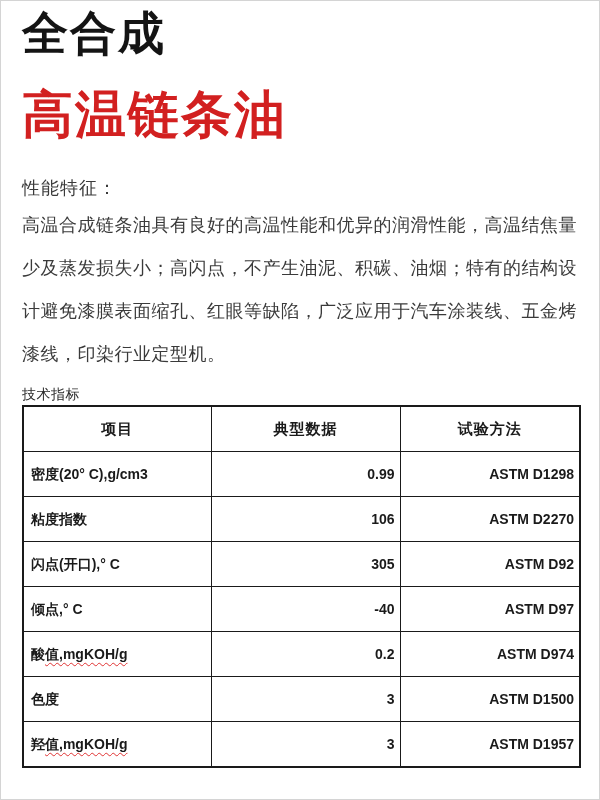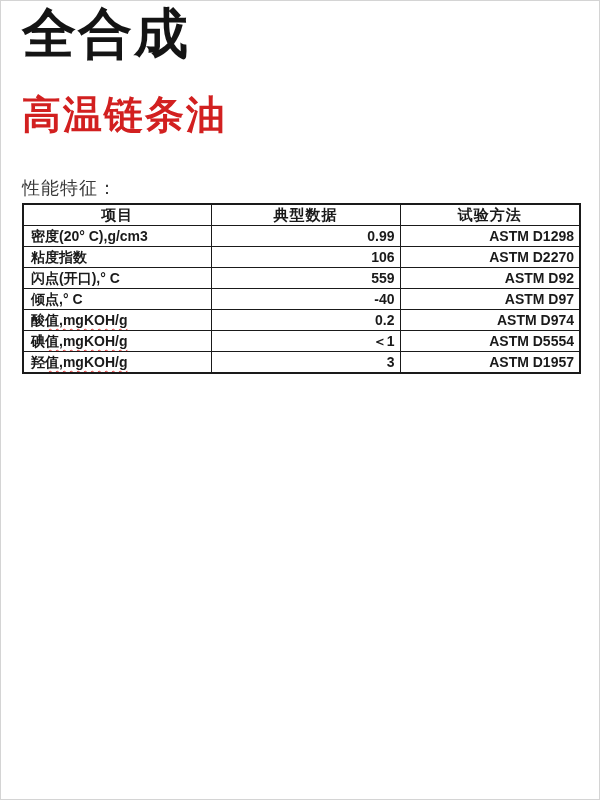--- a/index.html
+++ b/index.html
@@ -8,25 +8,25 @@
 
   .page {
     width: 600px; height: 800px;
     background: #ffffff;
     border: 1px solid #d4d4d4;
     padding: 6px 21px 0 21px;
     overflow: hidden;
   }
 
   .title-main {
-    font-size: 54px; font-weight: 800; color: #141414;
+    font-size: 46px; font-weight: 800; color: #141414;
     letter-spacing: 2px; line-height: 48px; margin-top: 2px;
   }
   .title-sub {
-    font-size: 39px; font-weight: 800;
+    font-size: 51px; font-weight: 800;
     color: var(--title-red, #d22020);
     letter-spacing: 2px; line-height: 48px; margin-top: 34px;
   }
 
   .section-heading {
     font-size: 18px; color: var(--body-text, #3a3a3a);
     letter-spacing: 1px; line-height: 26px; margin-top: 36px;
   }
   .para {
     font-size: 18px; color: var(--body-text, #3a3a3a);
@@ -42,21 +42,21 @@
 
   table.spec-table {
     width: 557px; margin-top: 2px;
     border-collapse: collapse; table-layout: fixed;
     border: 2px solid #1a1a1a;
   }
   .spec-table th, .spec-table td {
     border: 1.5px solid #1a1a1a;
     font-weight: 700; color: #1a1a1a;
     height: 21px; line-height: 20px;
-    padding: 0 5px;
+    padding: 12px 5px;
     overflow: hidden; white-space: nowrap;
   }
   .spec-table th { font-size: 15px; text-align: center; letter-spacing: 1px; }
   .spec-table td { font-size: 14px; }
   .spec-table td.item  { text-align: left; padding-left: 7px; }
   .spec-table td.val   { text-align: right; }
   .spec-table td.method{ text-align: right; vertical-align: middle; }
   .spec-table col.c1 { width: 188px; }
   .spec-table col.c2 { width: 189px; }
   .spec-table col.c3 { width: 180px; }
@@ -72,21 +72,23 @@
   }
 </style>
 </head>
 <body>
 
 <div class="page">
   <h1 class="title-main">全合成</h1>
   <h2 class="title-sub">高温链条油</h2>
 
   <div class="section-heading">性能特征：</div>
+  <p class="para">高温合成链条油具有良好的高温性能和优异的润滑性能，高温结焦量少及蒸发损失小；高闪点，不产生油泥、积碳、油烟；特有的结构设计避免漆膜表面缩孔、红眼等缺陷，广泛应用于汽车涂装线、五金烤漆线，印染行业定型机。</p>
 
+  <div class="spec-label">技术指标</div>
 
   <table class="spec-table">
     <colgroup>
         <col class="c1">
         <col class="c2">
         <col class="c3">
       </colgroup>
     <thead>
       <tr id="spec-head-row">
           <th>项目</th>
@@ -100,37 +102,37 @@
           <td class="val">0.99</td>
           <td class="method">ASTM D1298</td>
         </tr>
         <tr>
           <td class="item">粘度指数</td>
           <td class="val">106</td>
           <td class="method">ASTM D2270</td>
         </tr>
         <tr>
           <td class="item">闪点(开口),° C</td>
-          <td class="val">559</td>
+          <td class="val">305</td>
           <td class="method">ASTM D92</td>
         </tr>
         <tr>
           <td class="item">倾点,° C</td>
           <td class="val">-40</td>
           <td class="method">ASTM D97</td>
         </tr>
         <tr>
           <td class="item"><span>酸</span><span class="sq">值,mgKOH/g</span></td>
           <td class="val">0.2</td>
           <td class="method">ASTM D974</td>
         </tr>
         <tr>
-          <td class="item"><span>碘</span><span class="sq">值,mgKOH/g</span></td>
-          <td class="val">＜1</td>
-          <td class="method">ASTM D5554</td>
+          <td class="item">色度</td>
+          <td class="val">3</td>
+          <td class="method">ASTM D1500</td>
         </tr>
         <tr>
           <td class="item"><span>羟</span><span class="sq">值,mgKOH/g</span></td>
           <td class="val">3</td>
           <td class="method">ASTM D1957</td>
         </tr>
       </tbody>
   </table>
 </div>
 

